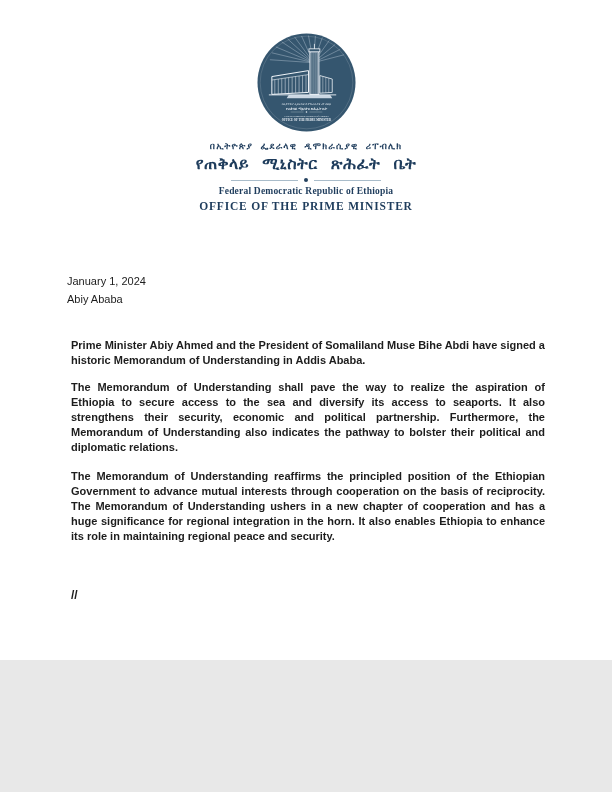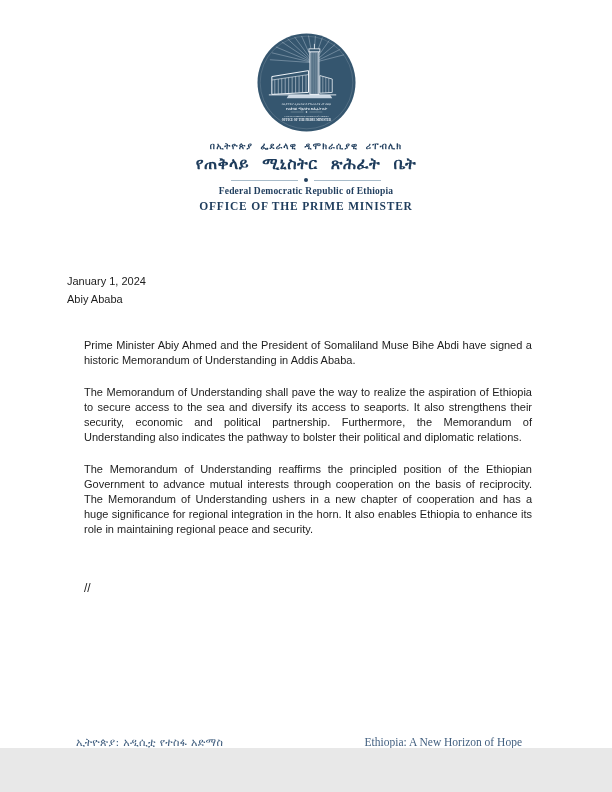--- a/index.html
+++ b/index.html
@@ -1,18 +1,18 @@
 <!DOCTYPE html>
 <html><head>
 <meta charset="utf-8">
 <style>
   html,body{margin:0;padding:0;background:#e8e8e8;}
   .page{
     position:relative;
-    width:612px;height:748px;
+    width:612px;height:660px;
     background:#ffffff;
     margin:0 auto;
     overflow:hidden;
     font-family:"Liberation Sans",sans-serif;
     box-shadow:0 0 4px rgba(0,0,0,.25);
   }
   
   .letterhead{
     position:absolute;top:33px;left:0;right:0;
     display:flex;flex-direction:column;align-items:center;
@@ -45,21 +45,21 @@
     margin-top:2px;
     font-family:"Liberation Serif",serif;
     font-size:11.5px;font-weight:bold;color:#1e3c5c;line-height:14px;letter-spacing:.8px;
   }
   
   .body-block{
     position:absolute;left:67px;top:272px;width:482px;
     color:#1d1d1d;font-size:11px;line-height:15px;
   }
   .date-line{line-height:18px;}
-  .body-block p{margin:17px;text-align:justify;}
+  .body-block p{margin:4px;text-align:justify;font-weight:bold;}
   .p1{margin-top:30px !important;}
   .p2{margin-top:12px !important;}
   .p3{margin-top:12px !important;}
   .p4{margin-top:14px !important;}
   .signoff{margin-top:44px !important;font-size:12px;text-align:left !important;}
   
   .footer{
     position:absolute;left:76px;right:90px;top:735px;
     display:flex;justify-content:space-between;align-items:baseline;
     color:#436080;

